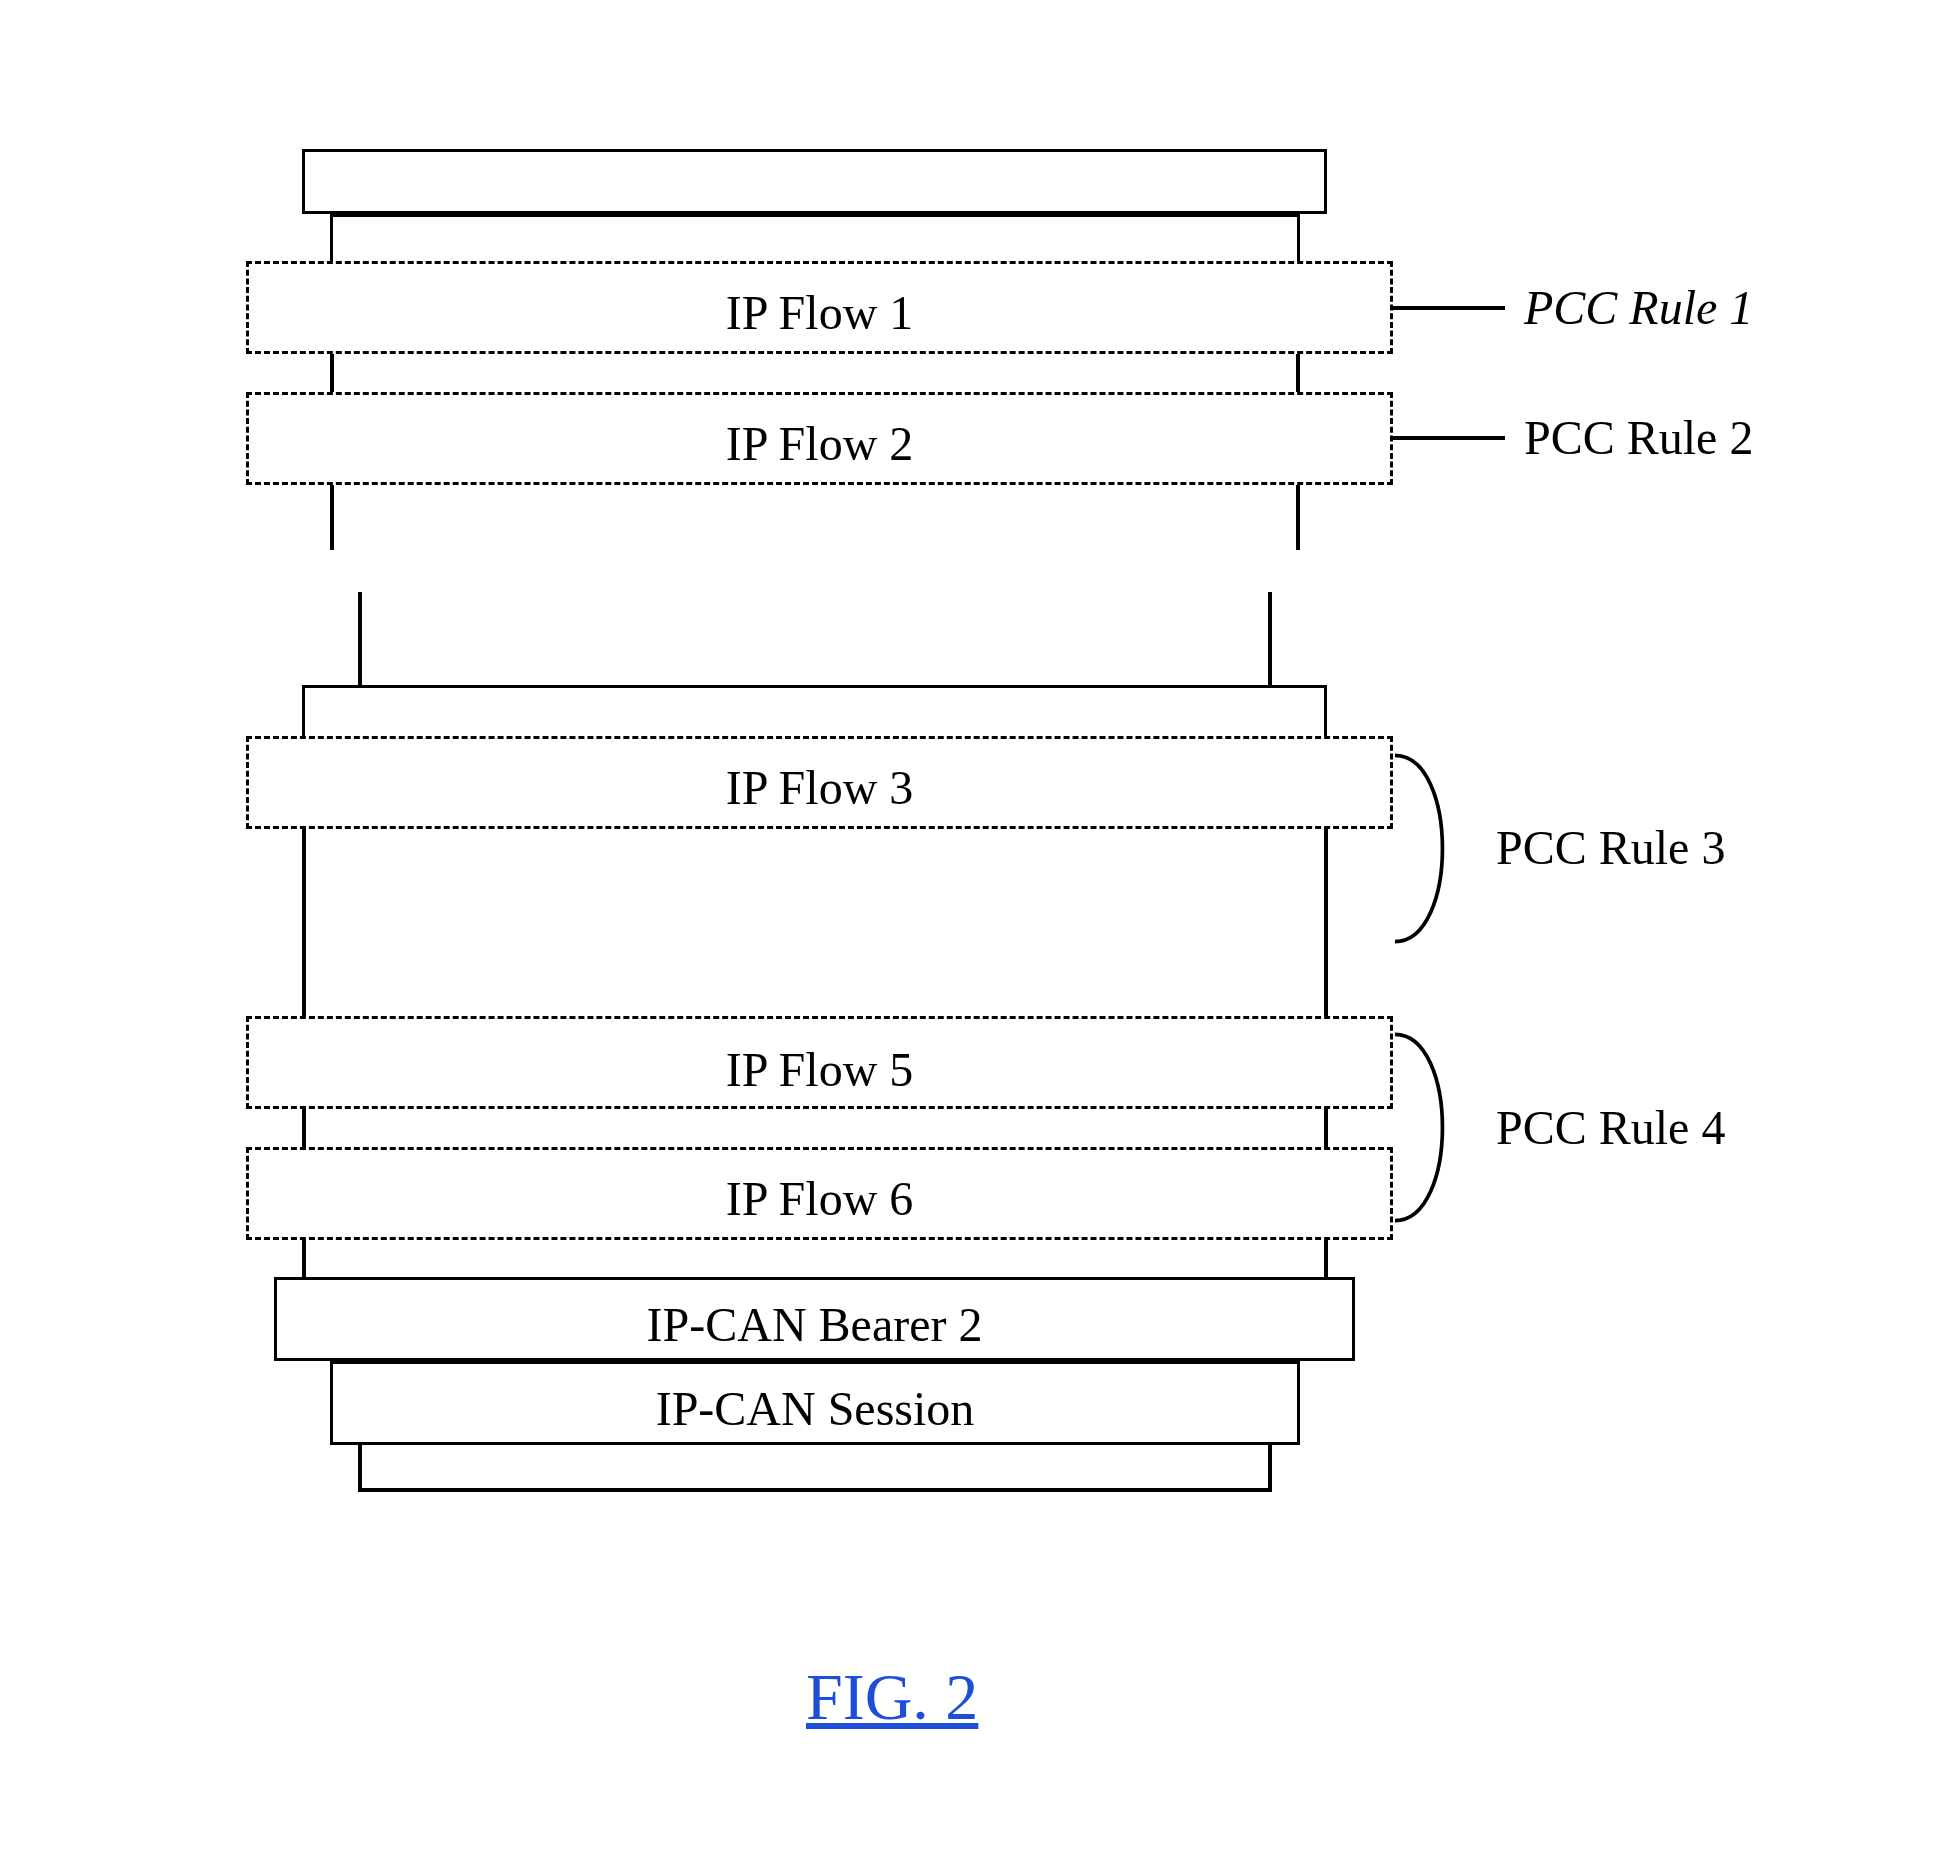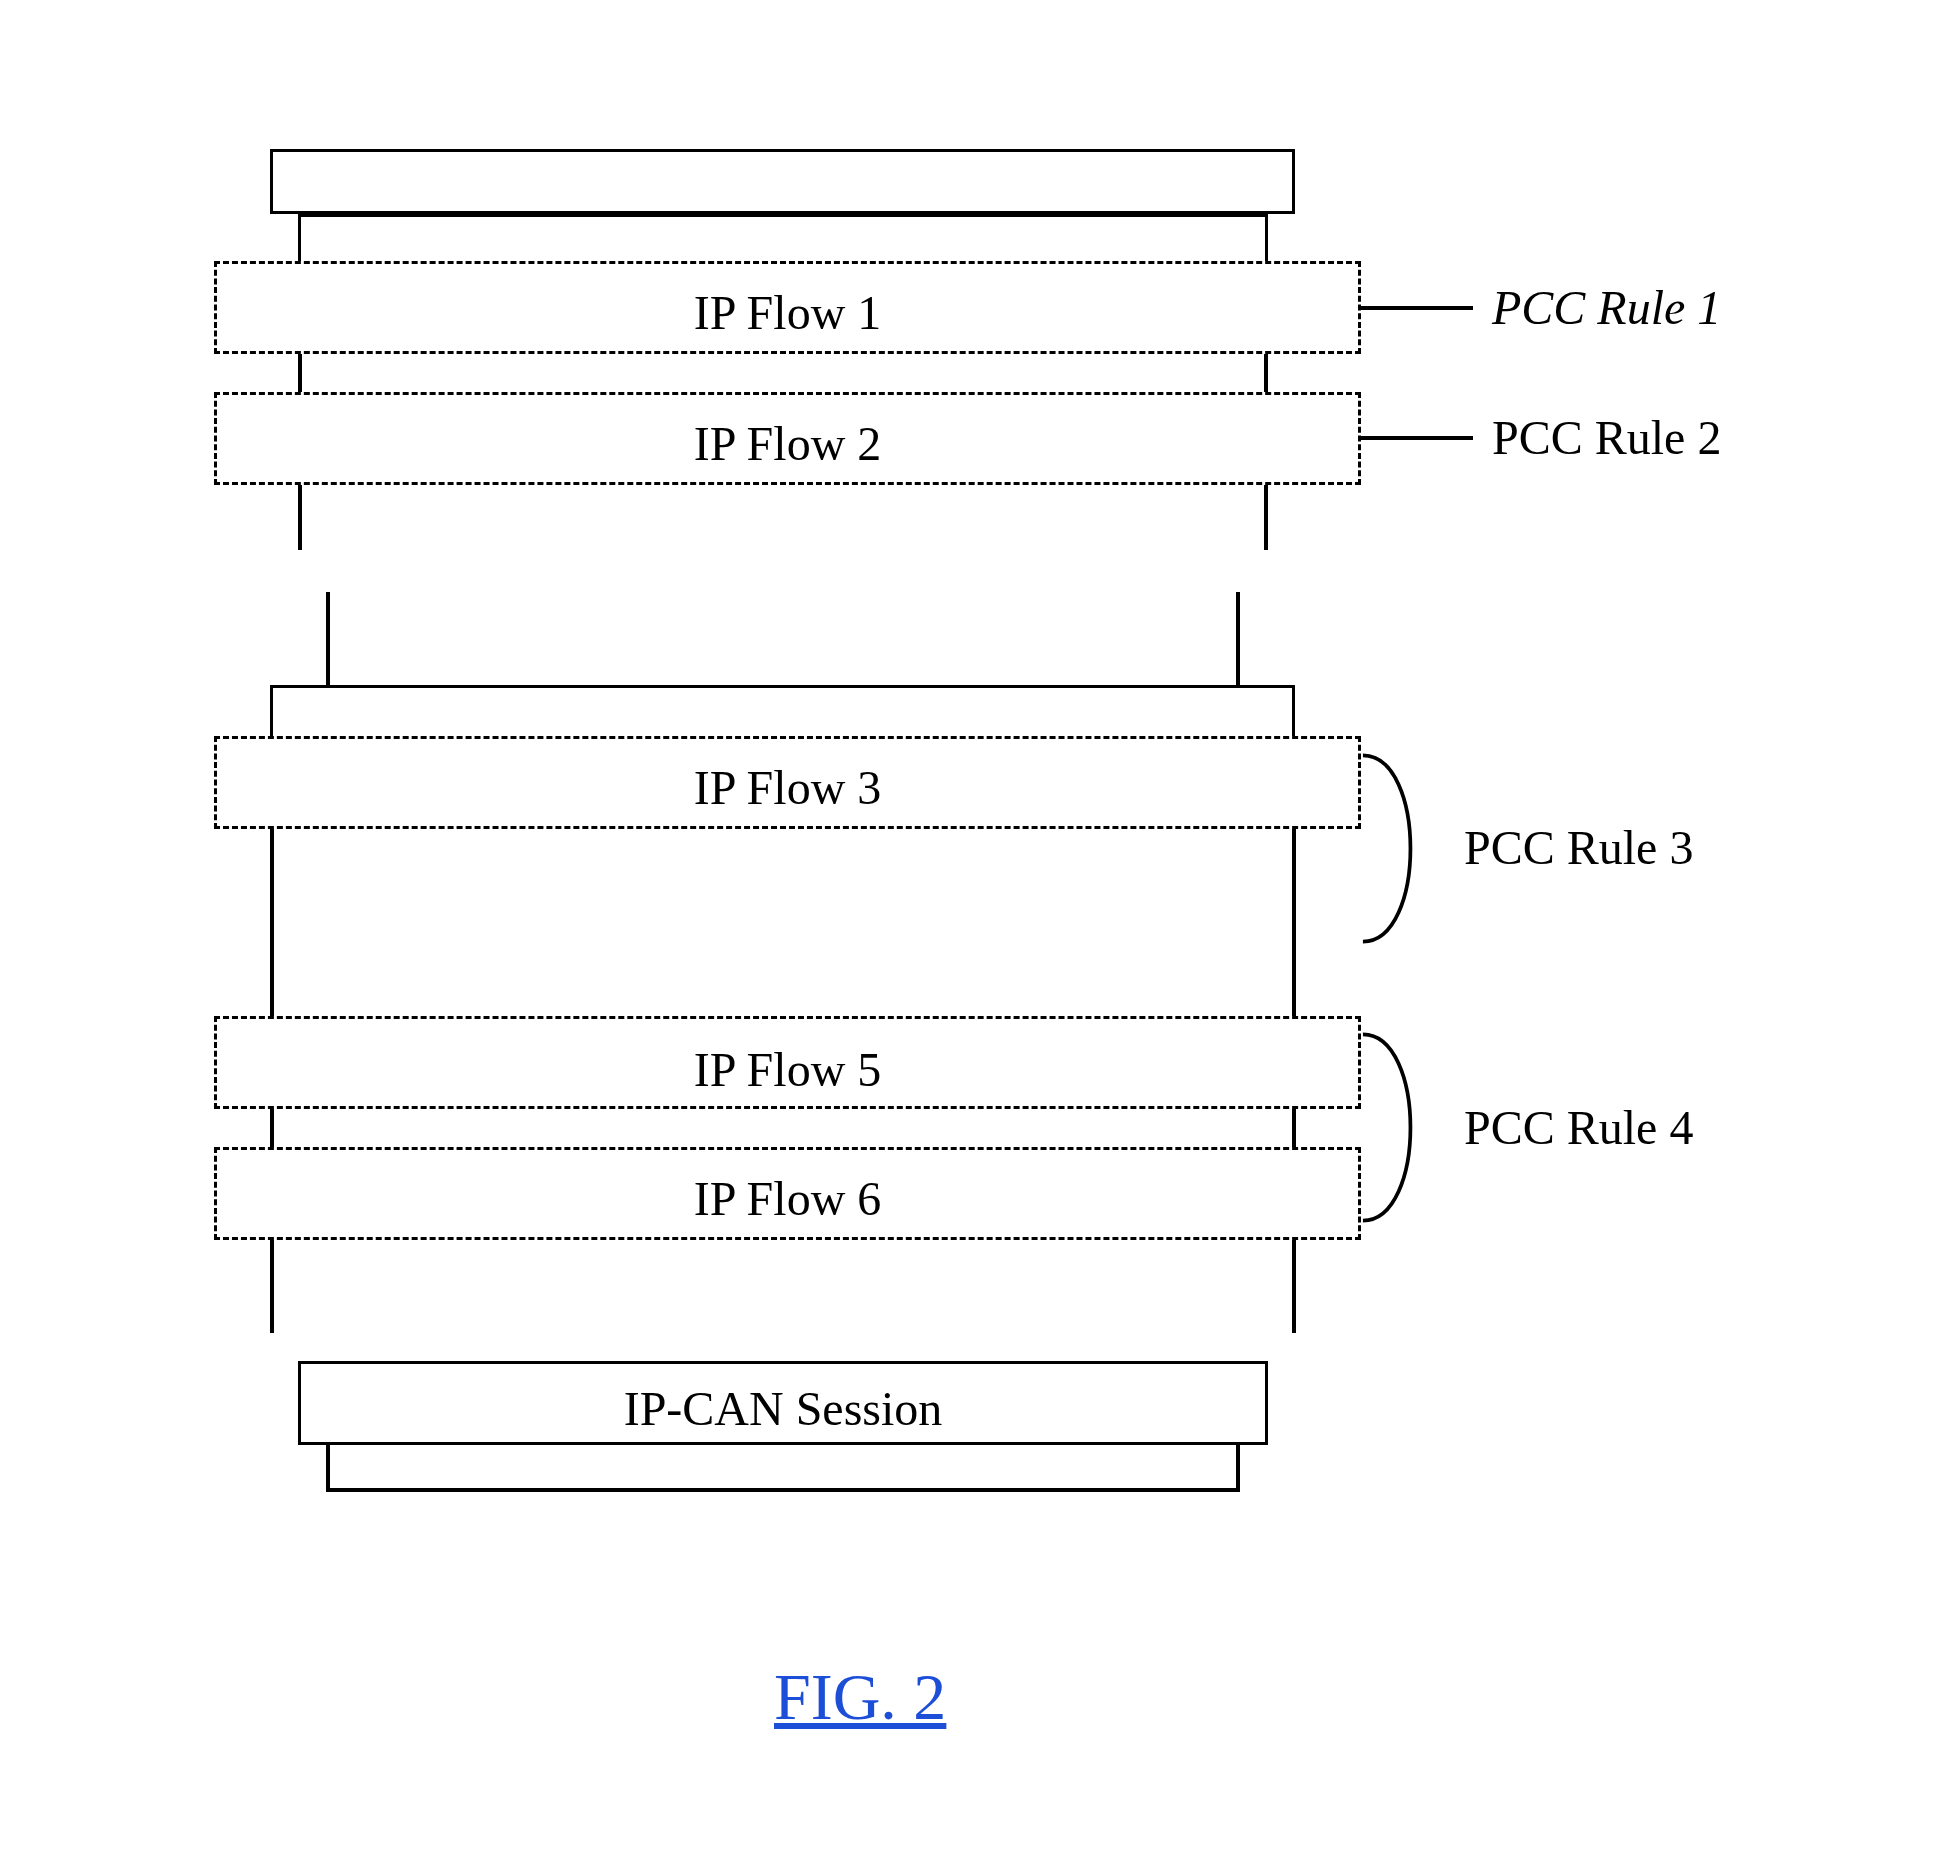--- a/index.html
+++ b/index.html
@@ -6,20 +6,21 @@
   body {
     margin: 0;
     padding: 0;
     background: #fff;
     font-family: "Times New Roman", Times, serif;
   }
   .canvas {
     position: relative;
     width: 1820px;
     height: 1875px;
+    margin-left: 32px;
   }
   .solid-box {
     position: absolute;
     border: 3.7px solid #000;
     background: #fff;
   }
   .dashed-box {
     position: absolute;
     border: 3.7px dashed #000;
     background: #fff;
@@ -114,20 +115,23 @@
 
   <div class="dashed-box" style="left:214px; top:1147px; width:1147px; height:93px;">
     <div class="label" style="top:20.5px;">IP Flow 6</div>
   </div>
 
   <svg class="brace" style="left:1361px; top:1025px; width:84px; height:205px;" viewBox="0 0 90 220">
     <path d="M 2 10 C 70 10, 70 210, 2 210" fill="none" stroke="#000" stroke-width="4"></path>
   </svg>
   <div class="rule-label" style="left:1464px; top:1100px;">PCC Rule 4</div>
 
+  <div class="solid-box" style="left:242px; top:1277px; width:1081px; height:84px;">
+    <div class="label" style="top:17px;">IP-CAN Bearer 2</div>
+  </div>
 
   <div class="solid-box" style="left:298px; top:1361px; width:970px; height:84px;">
     <div class="label" style="top:17px;">IP-CAN Session</div>
   </div>
 
   <div class="vline" style="left:326px; top:1445px; height:47px;"></div>
   <div class="vline" style="left:1236px; top:1445px; height:47px;"></div>
   <div class="hline" style="left:326px; top:1488px; width:914px;"></div>
 
   <div class="fig-label" style="left:774px; top:1659px;">FIG. 2</div>

